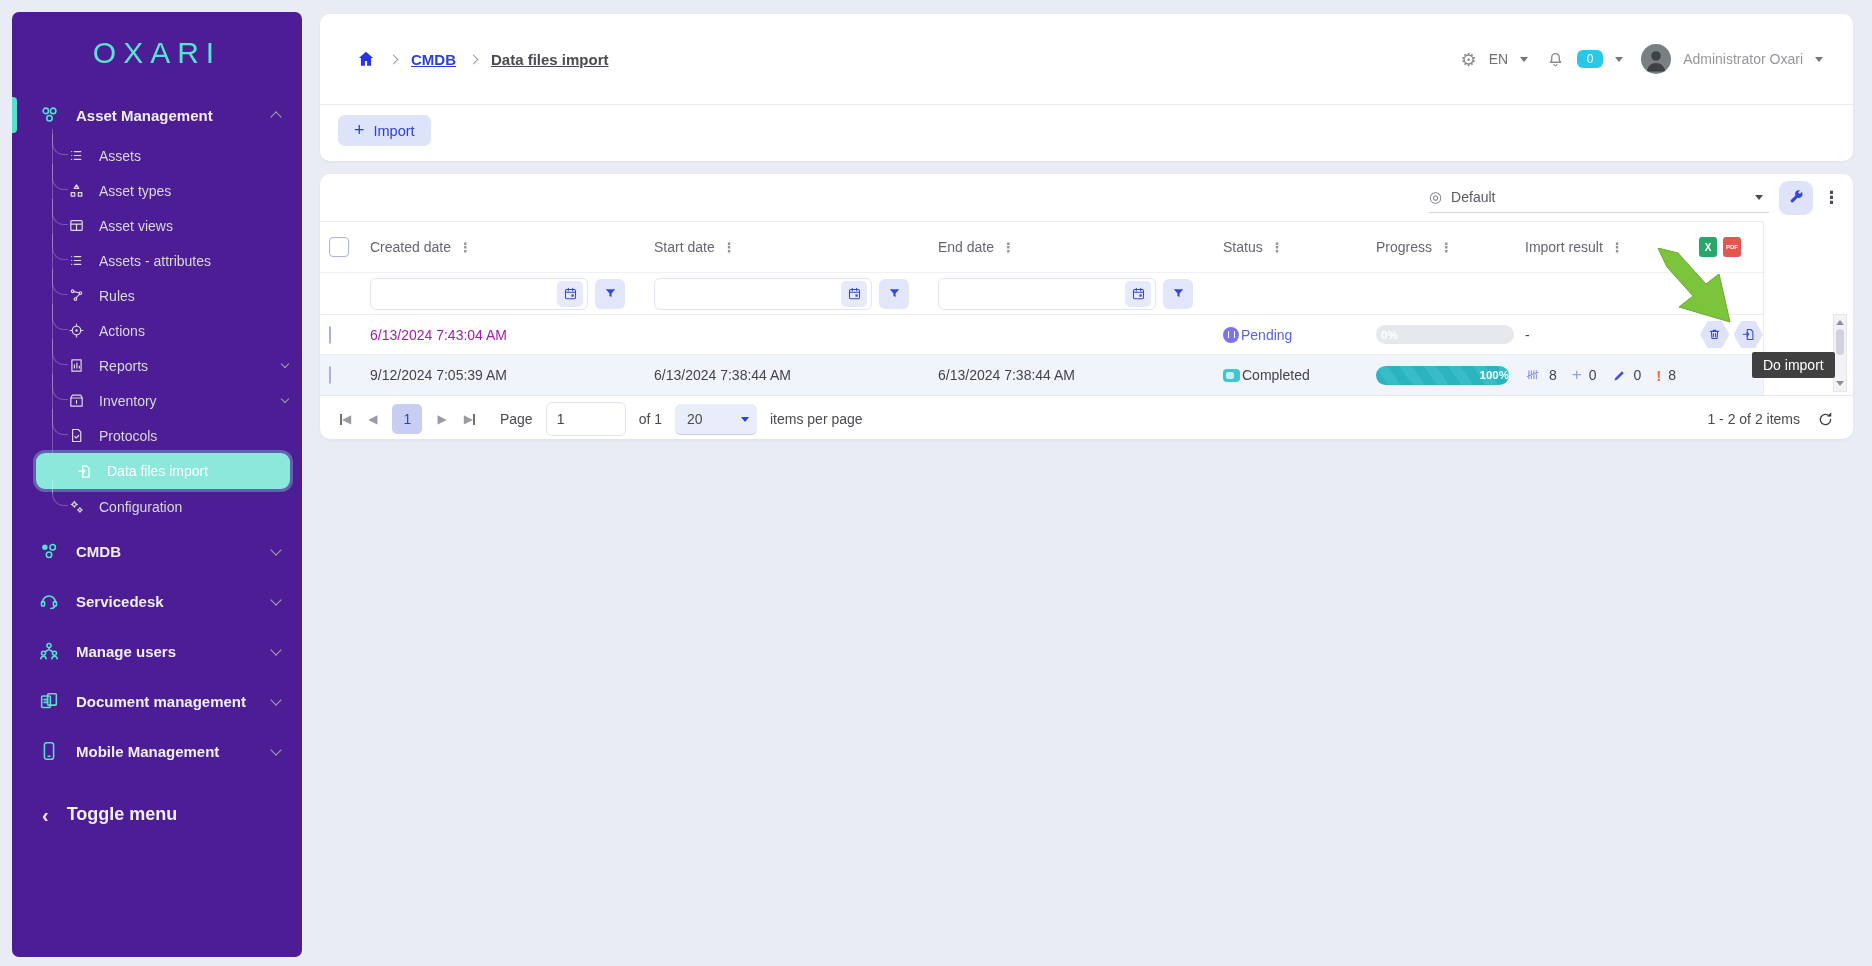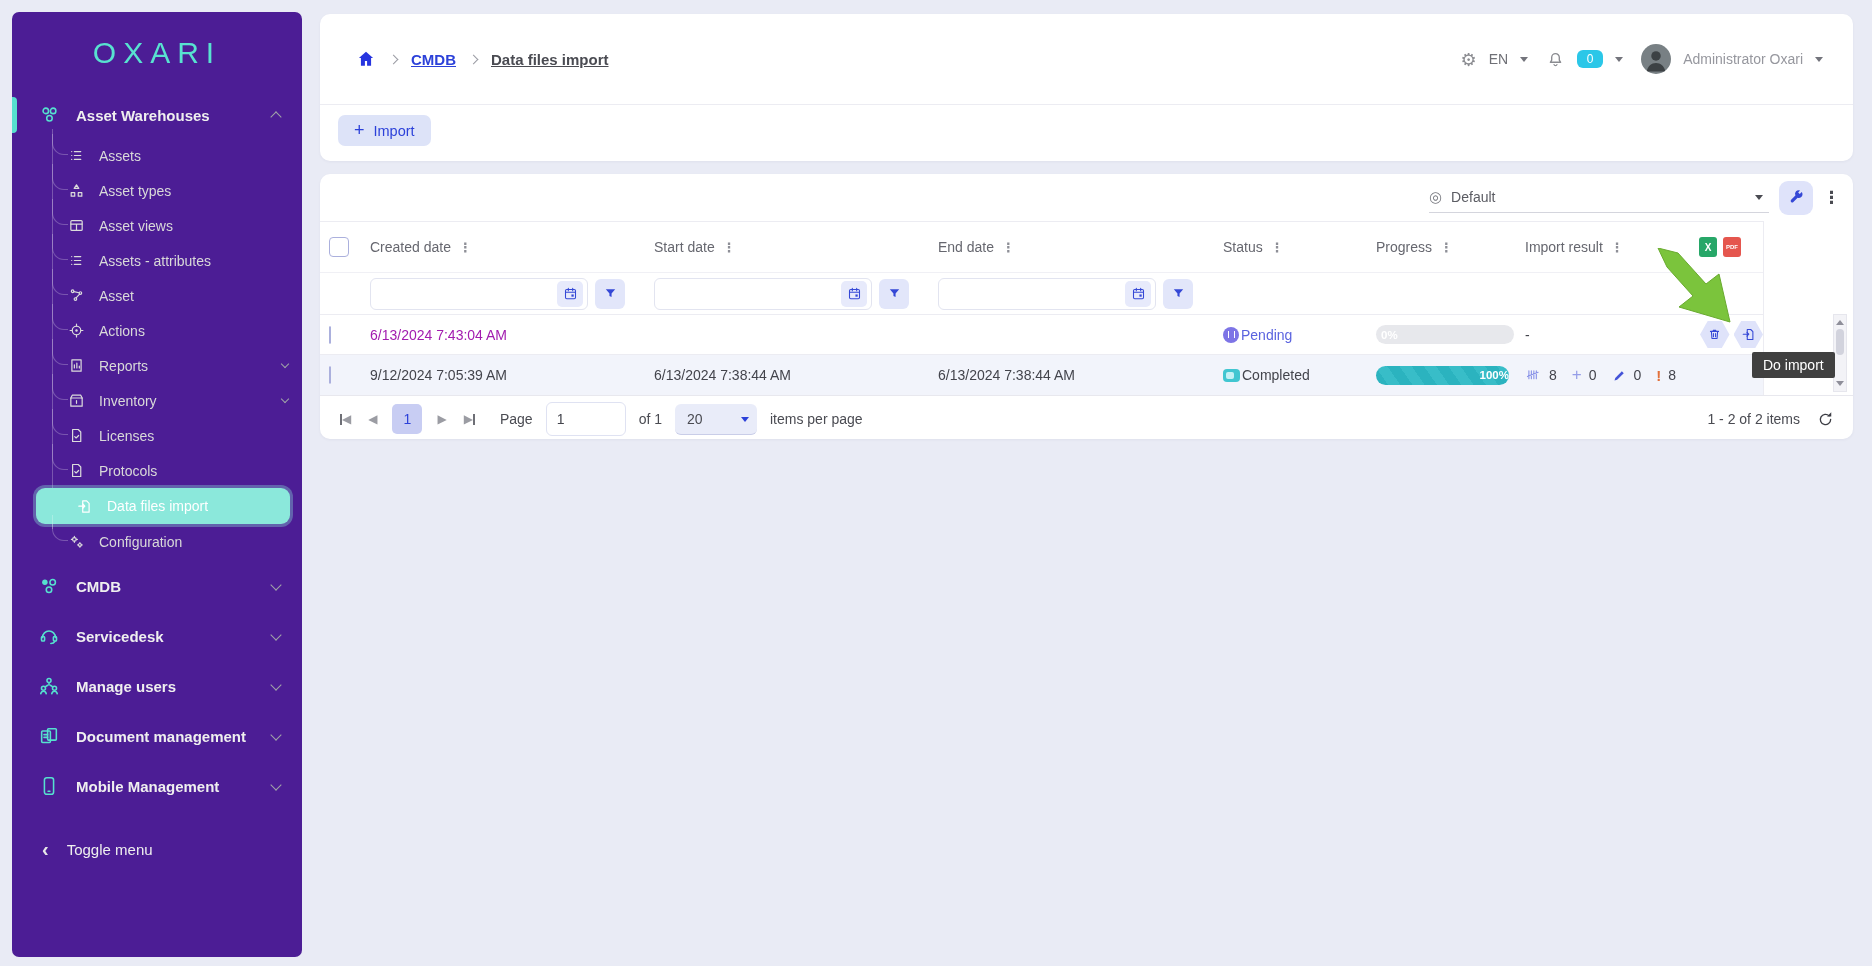--- a/index.html
+++ b/index.html
@@ -32,21 +32,21 @@
   .schild .cico{color:#dcdcdc;width:17px;height:17px;flex:0 0 17px}
   .cico svg{width:17px;height:17px}
   .schild .clabel{color:#d9d9d9;font-size:14px}
   .schild .chev{width:5px;height:5px;margin-right:6px}
   .schild.active{background:#8be8db;border-radius:9px;height:36px;margin-left:-16px;padding-left:40px;
         margin-right:4px;box-shadow:0 0 0 3px rgba(139,232,219,.35)}
   .schild.active::before{display:none}
   .schild.active .clabel,.schild.active .cico{color:#ffffff}
   .toggle{margin-top:30px;display:flex;align-items:center;gap:18px;padding-left:30px;cursor:pointer}
   .toggle .tg{color:#e8e8e8;font-size:20px;font-weight:700;line-height:1}
-  .toggle .tlabel{color:#efefef;font-size:15px;font-weight:400}
+  .toggle .tlabel{color:#efefef;font-size:18px;font-weight:700}
 
   
   .card{position:absolute;background:#fff;border-radius:10px;box-shadow:0 1px 3px rgba(30,30,70,.05)}
   .card1{left:320px;top:14px;width:1533px;height:147px}
   .card2{left:320px;top:174px;width:1533px;height:265px}
 
   
   .hrow{height:90px;display:flex;align-items:center;padding:0 30px 0 36px;border-bottom:1px solid #ececf2}
   .crumbs{display:flex;align-items:center;gap:14px}
   .home{color:#2735df;width:20px;height:20px}
@@ -170,21 +170,21 @@
       <span class="accent"></span>
       <span class="tico">
         <svg viewBox="0 0 24 24">
             <g class="st">
               <circle cx="8.5" cy="7.5" r="3"></circle>
               <circle cx="16.5" cy="7.5" r="3"></circle>
               <circle cx="12.5" cy="15.5" r="3"></circle>
             </g>
           </svg>
       </span>
-      <span class="tlabel">Asset Warehouses</span>
+      <span class="tlabel">Asset Management</span>
       <span class="chev up"></span>
     </div>
 
     <div class="children">
       <div class="schild">
         <span class="cico">
             <svg viewBox="0 0 24 24">
               <path class="st" d="M9 6.5h9M9 12h9M9 17.5h9M5.2 6.5h.1M5.2 12h.1M5.2 17.5h.1"></path>
             </svg>
           </span>
@@ -225,21 +225,21 @@
         <span class="cico">
             <svg viewBox="0 0 24 24">
               <g class="st">
                 <circle cx="6.5" cy="6" r="1.8"></circle>
                 <circle cx="17.5" cy="8.5" r="1.8"></circle>
                 <circle cx="10.5" cy="17" r="1.8"></circle>
                 <path d="M8.3 6.5l7.4 1.6M11.4 15.3l5-5.2"></path>
               </g>
             </svg>
           </span>
-        <span class="clabel">Asset</span>
+        <span class="clabel">Rules</span>
       </div>
       <div class="schild">
         <span class="cico">
             <svg viewBox="0 0 24 24">
               <g class="st">
                 <circle cx="12" cy="12" r="6"></circle>
                 <path d="M12 3v2.5M12 18.5V21M3 12h2.5M18.5 12H21"></path>
               </g>
               <circle class="fill" cx="12" cy="12" r="1.7"></circle>
             </svg>
@@ -262,31 +262,20 @@
         <span class="cico">
             <svg viewBox="0 0 24 24">
               <g class="st">
                 <rect x="4" y="8.5" width="16" height="11.5"></rect>
                 <path d="M4 8.5l2-4h12l2 4M12 12v4"></path>
               </g>
             </svg>
           </span>
         <span class="clabel">Inventory</span>
         <span class="chev"></span>
-      </div>
-      <div class="schild">
-        <span class="cico">
-            <svg viewBox="0 0 24 24">
-              <g class="st">
-                <path d="M6.5 3.5h8l3.5 3.5v13.5H6.5z"></path>
-                <path d="M9.5 13.5l2 2 3.5-3.5"></path>
-              </g>
-            </svg>
-          </span>
-        <span class="clabel">Licenses</span>
       </div>
       <div class="schild">
         <span class="cico">
             <svg viewBox="0 0 24 24">
               <g class="st">
                 <path d="M6.5 3.5h8l3.5 3.5v13.5H6.5z"></path>
                 <path d="M9.5 13.5l2 2 3.5-3.5"></path>
               </g>
             </svg>
           </span>

